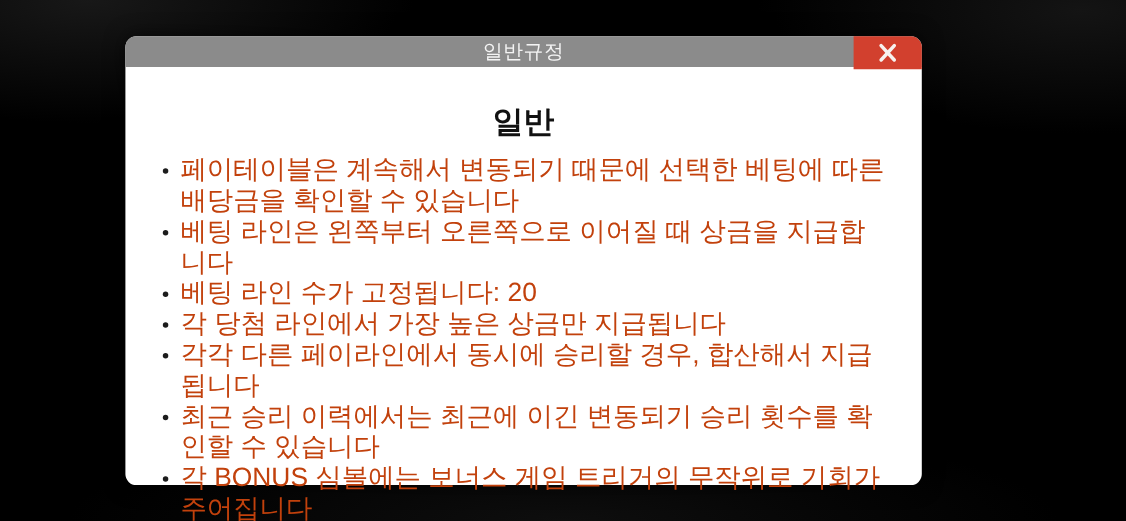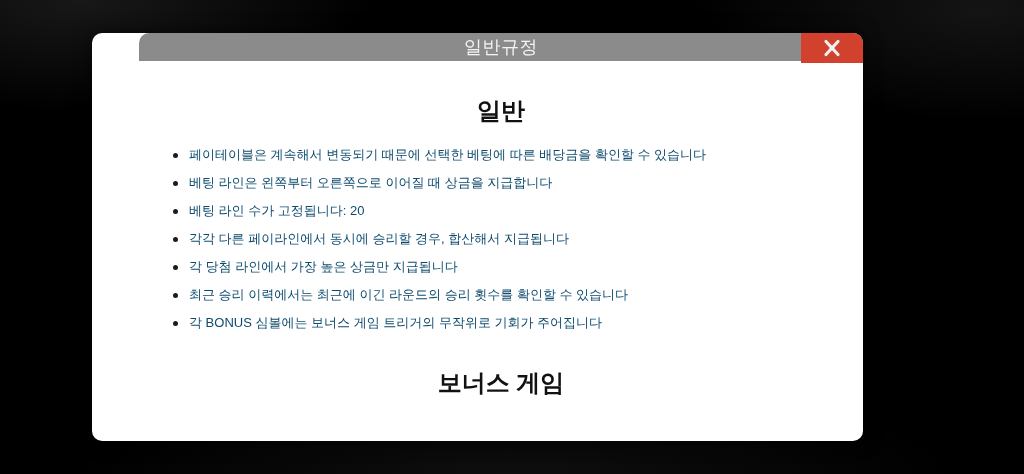--- a/index.html
+++ b/index.html
@@ -12,26 +12,25 @@
     position: relative;
     width: 1024px; height: 474px;
     background:
       radial-gradient(ellipse 420px 160px at 8% 0%, #181818 0%, rgba(0,0,0,0) 70%),
       radial-gradient(ellipse 420px 160px at 96% 2%, #141414 0%, rgba(0,0,0,0) 70%),
       radial-gradient(ellipse 600px 120px at 50% 100%, #0e0e0e 0%, rgba(0,0,0,0) 75%),
       #000000;
   }
   .dialog {
     position: absolute;
-    left: 92px; top: 33px;
+    left: 114px; top: 33px;
     width: 724px; height: 408px;
     background: #ffffff;
     border-radius: 10px;
     box-shadow: 0 0 18px rgba(0,0,0,0.6);
-    padding-left: 47px;
   }
   .titlebar {
     position: relative;
     height: 28px;
     background: #8b8b8b;
     border-radius: 10px 10px 0 0;
     display: flex;
     align-items: center;
     justify-content: center;
   }
@@ -54,38 +53,38 @@
     align-items: center;
     justify-content: center;
   }
   .close svg { display: block; }
   .content {
     padding: 34px 30px 0 30px;
     color: #1a1a1a;
   }
   .section-heading {
     margin: 0 0 14px 0;
-    font-size: 24px;
+    font-size: 28px;
     font-weight: bold;
     text-align: center;
     color: #111111;
     line-height: 32px;
   }
   .section-heading.second { margin-top: 30px; }
   ul.rules {
     list-style: none;
     margin: 0;
     padding: 0 0 0 4px;
   }
   ul.rules li {
     position: relative;
     padding-left: 16px;
-    font-size: 13px;
+    font-size: 24px;
     line-height: 28px;
-    color: #0c4a6e;
+    color: #c2410c;
   }
   ul.rules li::before {
     content: "";
     position: absolute;
     left: 0; top: 12px;
     width: 5px; height: 5px;
     border-radius: 50%;
     background: #1c1c1c;
   }
 </style>
@@ -106,23 +105,23 @@
     </div>
 
     <div class="content">
 
       <h1 class="section-heading">일반</h1>
 
       <ul class="rules">
         <li>페이테이블은 계속해서 변동되기 때문에 선택한 베팅에 따른 배당금을 확인할 수 있습니다</li>
         <li>베팅 라인은 왼쪽부터 오른쪽으로 이어질 때 상금을 지급합니다</li>
         <li>베팅 라인 수가 고정됩니다: 20</li>
+        <li>각 당첨 라인에서 가장 높은 상금만 지급됩니다</li>
         <li>각각 다른 페이라인에서 동시에 승리할 경우, 합산해서 지급됩니다</li>
-        <li>각 당첨 라인에서 가장 높은 상금만 지급됩니다</li>
-        <li>최근 승리 이력에서는 최근에 이긴 라운드의 승리 횟수를 확인할 수 있습니다</li>
+        <li>최근 승리 이력에서는 최근에 이긴 변동되기 승리 횟수를 확인할 수 있습니다</li>
         <li>각 BONUS 심볼에는 보너스 게임 트리거의 무작위로 기회가 주어집니다</li>
       </ul>
 
       <h1 class="section-heading second">보너스 게임</h1>
 
 
     </div>
   </div>
 </div>
 

